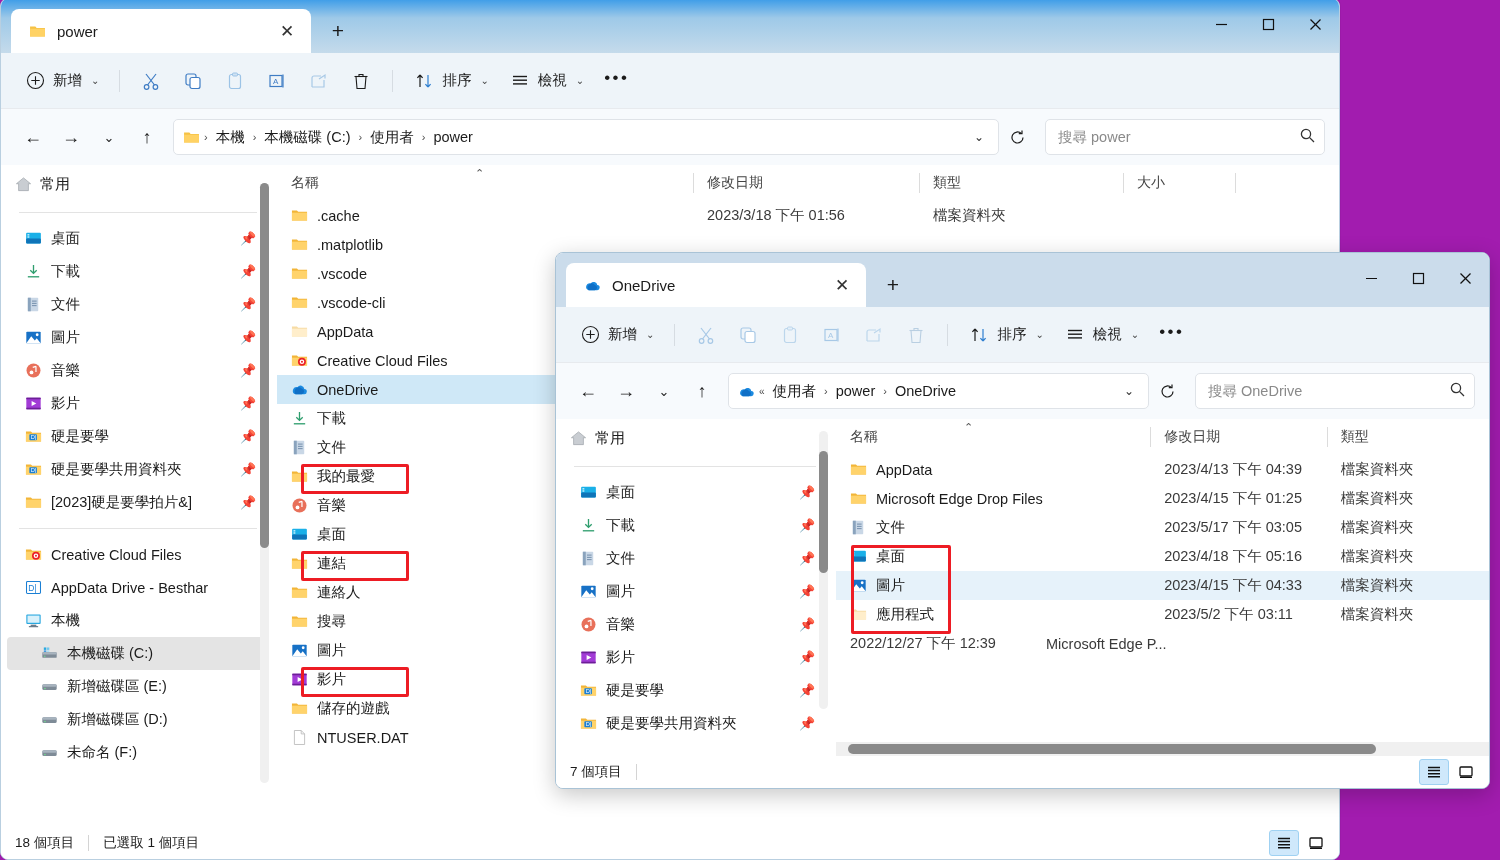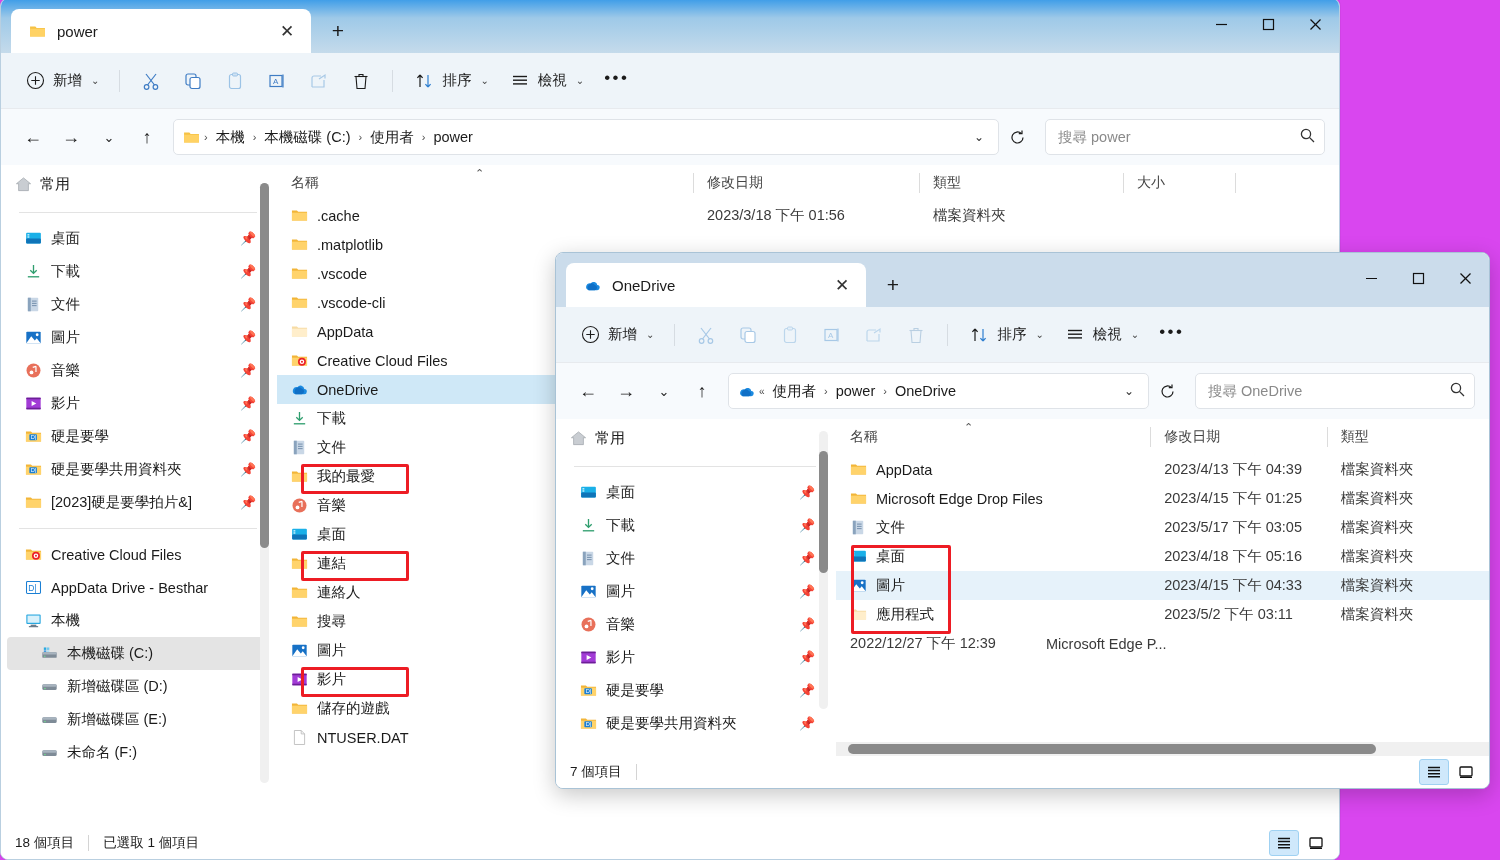--- a/index.html
+++ b/index.html
@@ -3,21 +3,21 @@
 <meta charset="utf-8">
 <style>
   * { box-sizing: border-box; }
   html, body {
     margin: 0; padding: 0;
     width: 1500px; height: 860px;
     background: #ffffff;
     font-family: "Liberation Sans", "DejaVu Sans", sans-serif;
     overflow: hidden;
   }
-  .stage { position: relative; width: 1500px; height: 860px; background:#d946ef; }
+  .stage { position: relative; width: 1500px; height: 860px; background:#a21caf; }
 
   
   .win {
     position: absolute;
     background: #ffffff;
     border-radius: 8px;
     overflow: hidden;
     display: flex; flex-direction: column;
   }
   .win-titlebar {
@@ -492,29 +492,29 @@
                   <rect x="6.2" y="5.8" width="2.6" height="1.4" fill="#9ddcf6"></rect>
                 </svg>
                 <span class="nav-label">本機磁碟 (C:)</span>
               </div>
               <div class="nav-item indent">
                 <svg width="17" height="17" viewBox="0 0 18 18" class="icon-sq">
                   <rect x="1.4" y="6.6" width="15.2" height="6.2" rx="1.6" fill="#7e8b97"></rect>
                   <rect x="1.4" y="6.6" width="15.2" height="2.6" rx="1.6" fill="#a8b4bf"></rect>
                   <circle cx="4.2" cy="11.2" r="0.85" fill="#6fe08c"></circle>
                 </svg>
-                <span class="nav-label">新增磁碟區 (D:)</span>
+                <span class="nav-label">新增磁碟區 (E:)</span>
               </div>
               <div class="nav-item indent">
                 <svg width="17" height="17" viewBox="0 0 18 18" class="icon-sq">
                   <rect x="1.4" y="6.6" width="15.2" height="6.2" rx="1.6" fill="#7e8b97"></rect>
                   <rect x="1.4" y="6.6" width="15.2" height="2.6" rx="1.6" fill="#a8b4bf"></rect>
                   <circle cx="4.2" cy="11.2" r="0.85" fill="#6fe08c"></circle>
                 </svg>
-                <span class="nav-label">新增磁碟區 (E:)</span>
+                <span class="nav-label">新增磁碟區 (D:)</span>
               </div>
               <div class="nav-item indent">
                 <svg width="17" height="17" viewBox="0 0 18 18" class="icon-sq">
                   <rect x="1.4" y="6.6" width="15.2" height="6.2" rx="1.6" fill="#7e8b97"></rect>
                   <rect x="1.4" y="6.6" width="15.2" height="2.6" rx="1.6" fill="#a8b4bf"></rect>
                   <circle cx="4.2" cy="11.2" r="0.85" fill="#6fe08c"></circle>
                 </svg>
                 <span class="nav-label">未命名 (F:)</span>
               </div>
             </div>

